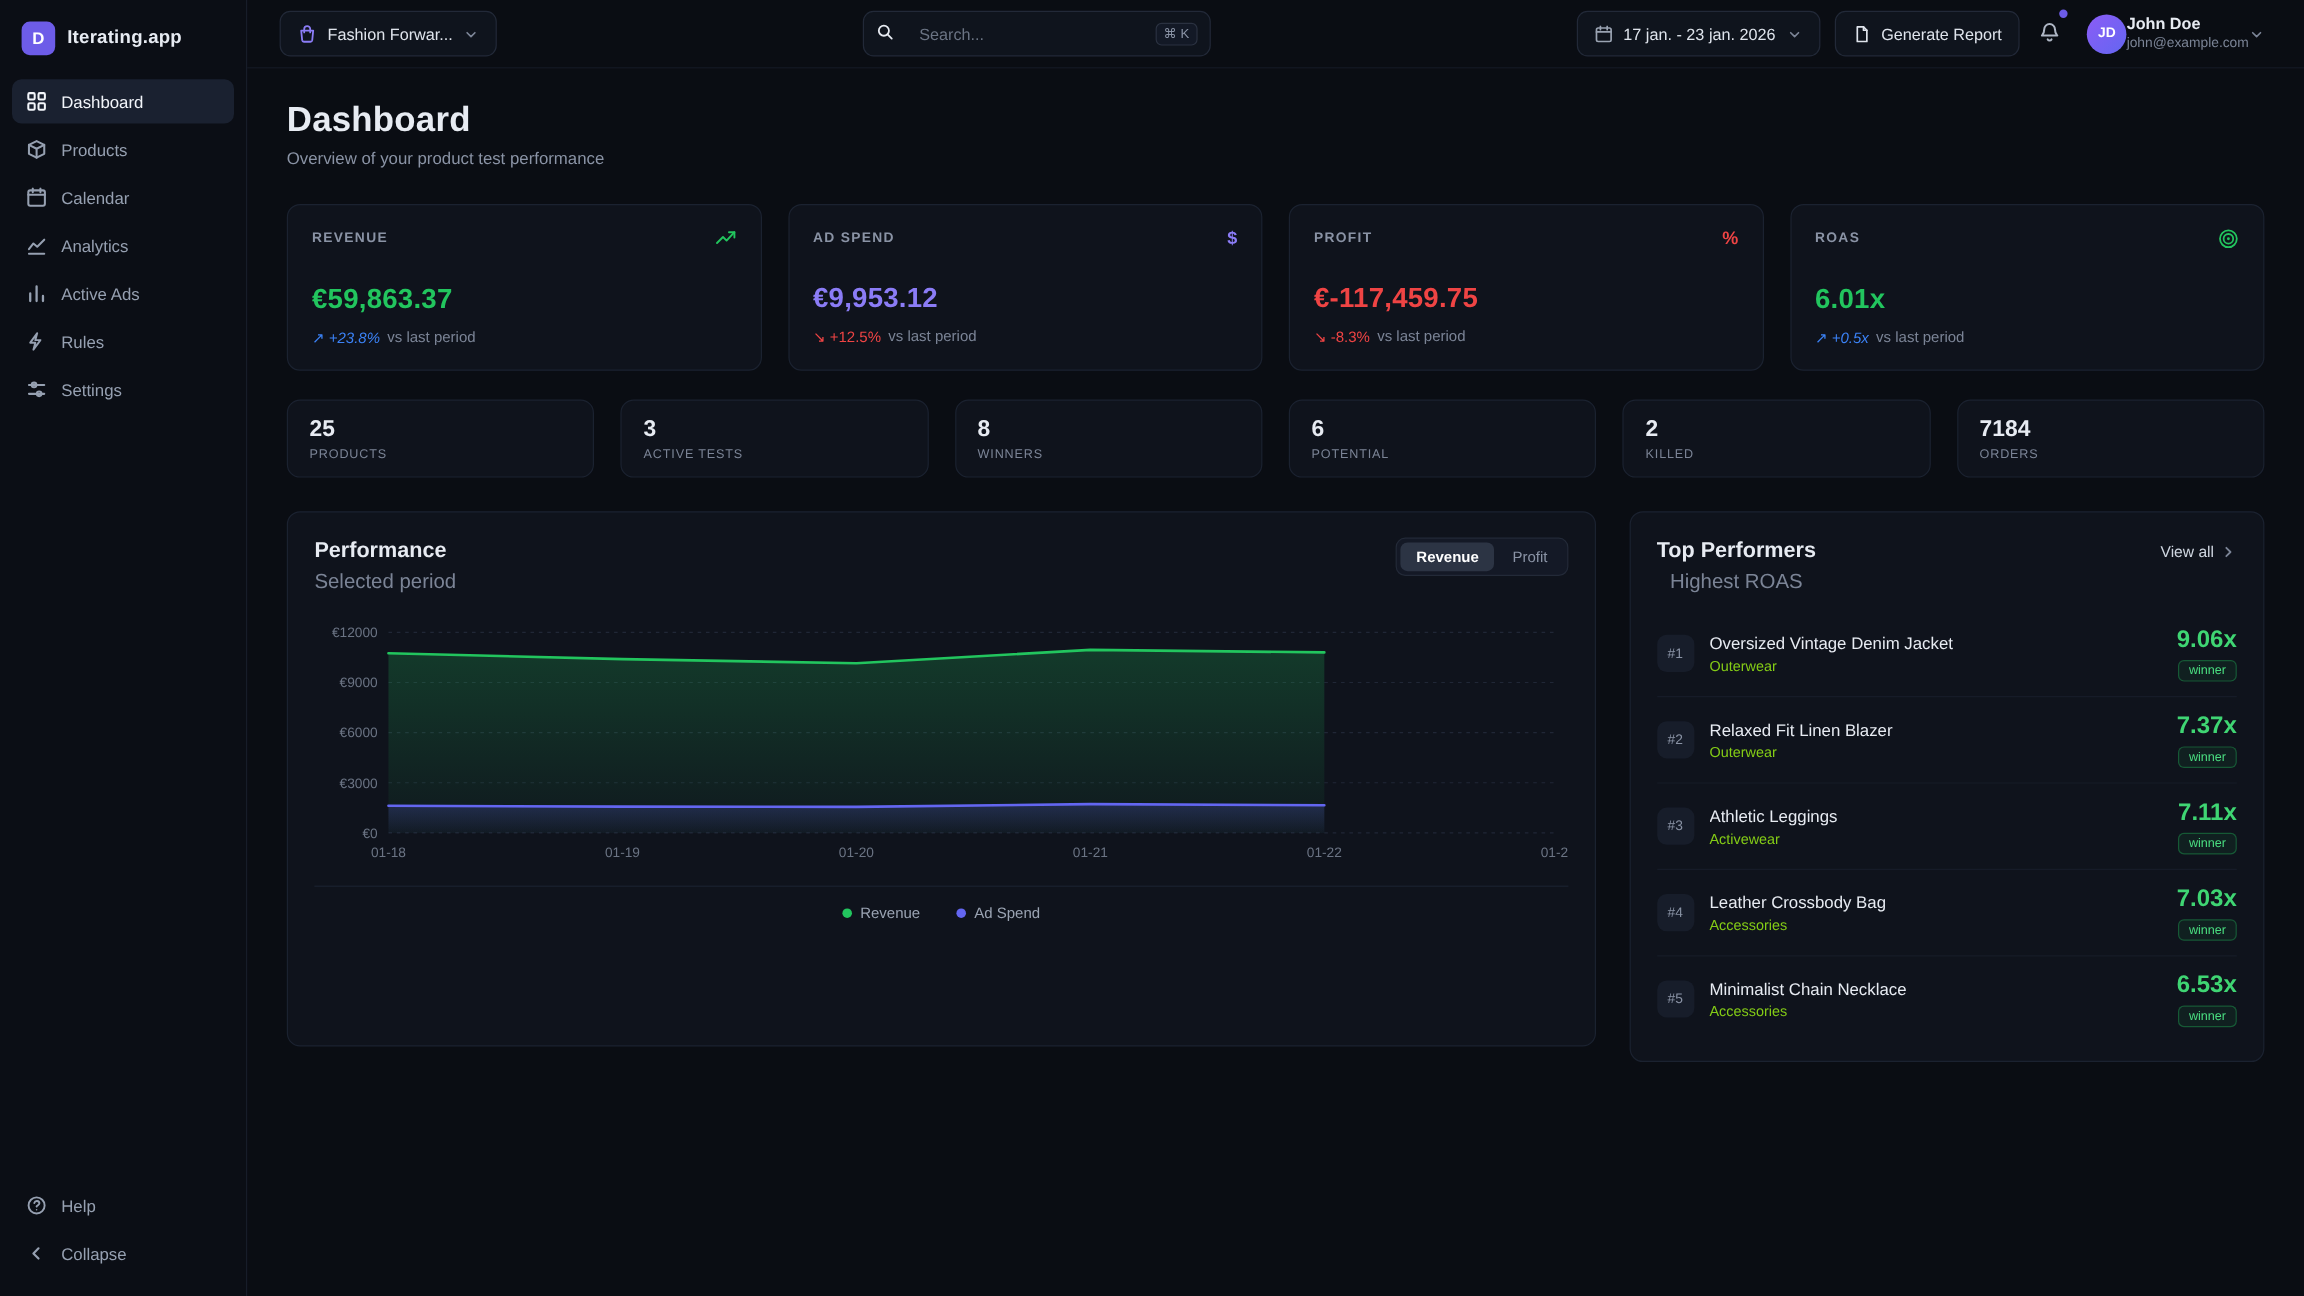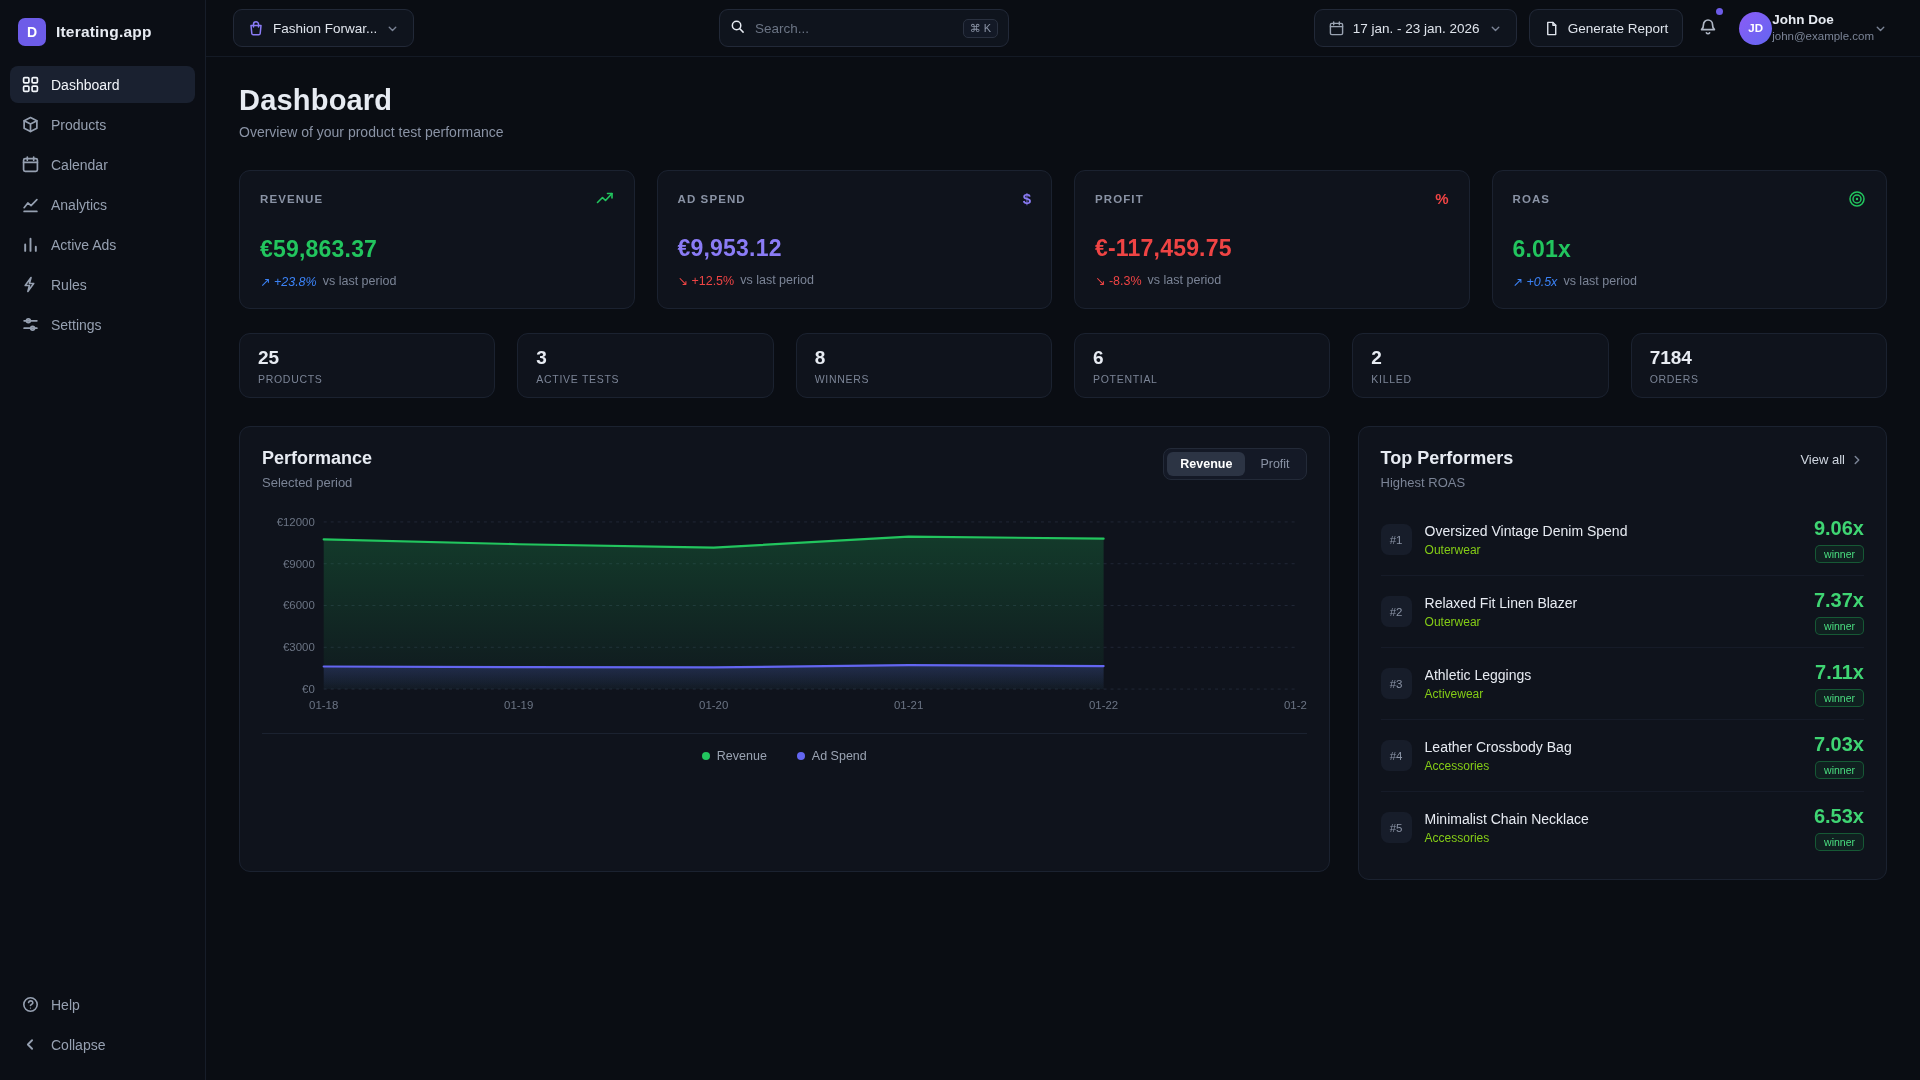--- a/index.html
+++ b/index.html
@@ -25,21 +25,21 @@
   .sidebar-footer { margin-top:auto; }
 
   
   .main { flex:1; display:flex; flex-direction:column; min-width:0; }
   .topbar { height:57px; flex:none; display:flex; align-items:center;
     padding:0 33px 0 27px; border-bottom:1px solid #141a25; gap:12px; }
   .chip { display:flex; align-items:center; gap:9px; background:#0f141d; border:1px solid #222938;
     border-radius:9px; height:38px; padding:0 14px; color:#dfe4ec; font-size:13.5px; cursor:pointer;
     font-family:inherit; white-space:nowrap; }
   .chip .muted-ic { color:#9aa3b2; display:flex; }
-  .search { display:flex; align-items:center; gap:10px; background:#0f141d; border:1px solid #222938;
+  .search { display:flex; align-items:center; gap:21px; background:#0f141d; border:1px solid #222938;
     border-radius:9px; height:38px; width:290px; padding:0 10px; margin:0 auto; }
   .search input { flex:1; min-width:0; background:transparent; border:0; outline:0; color:#e7ebf2;
     font-size:13.5px; font-family:inherit; }
   .search input::placeholder { color:#6b7484; }
   .kbd { font-size:11px; color:#8a93a5; border:1px solid #2a3140; border-radius:5px;
     padding:2px 6px; background:#131926; white-space:nowrap; }
   .icon-btn { position:relative; background:transparent; border:0; color:#aeb6c4; cursor:pointer;
     padding:6px 4px; display:flex; }
   .notif-dot { position:absolute; top:-4px; right:-2px; width:7px; height:7px; border-radius:50%;
     background:#6d5ce8; }
@@ -71,21 +71,21 @@
   .stat { padding:13px 18px 12px; }
   .stat-value { font-size:19px; font-weight:800; }
   .stat-label { font-size:10.5px; color:#7b8496; letter-spacing:0.7px; margin-top:4px; }
 
   .grid-2 { display:grid; grid-template-columns:2.06fr 1fr; gap:28px; margin-top:28px; align-items:start; }
 
   
   .perf { padding:21px 22px; min-height:446px; }
   .perf-head { display:flex; justify-content:space-between; align-items:flex-start; }
   .card-title { font-size:18px; font-weight:700; }
-  .card-sub { font-size:13px; color:#7b8496; margin-top:6px; }
+  .card-sub { font-size:17px; color:#7b8496; margin-top:6px;text-align:center; }
   .toggle { display:flex; background:#141926; border:1px solid #232a38; border-radius:8px; padding:3px; gap:2px; }
   .toggle-btn { border:0; background:transparent; color:#8a93a5; font-size:12.5px; font-family:inherit;
     padding:5px 13px; border-radius:6px; cursor:pointer; }
   .toggle-btn.active { background:#2c3444; color:#fff; font-weight:600; }
   .perf-svg { width:100%; height:auto; display:block; margin-top:22px; }
   .divider { border-top:1px solid #1b2230; margin-top:16px; }
   .legend { display:flex; justify-content:center; gap:30px; margin-top:15px; font-size:12.5px; color:#9aa3b2; }
   .legend-item { display:flex; align-items:center; gap:7px; }
   .dot { width:8px; height:8px; border-radius:50%; display:inline-block; }
 
@@ -443,21 +443,21 @@
                     <path d="M6 4l4 4-4 4"></path>
                   </svg>
                 </span>
             </button>
           </div>
 
           <div class="plist">
             <div class="prow">
               <div class="rank">#1</div>
               <div class="pinfo">
-                <div class="pname">Oversized Vintage Denim Spend</div>
+                <div class="pname">Oversized Vintage Denim Jacket</div>
                 <div class="pcat">Outerwear</div>
               </div>
               <div class="pright">
                 <div class="proas">9.06x</div>
                 <span class="badge">winner</span>
               </div>
             </div>
             <div class="prow">
               <div class="rank">#2</div>
               <div class="pinfo">

